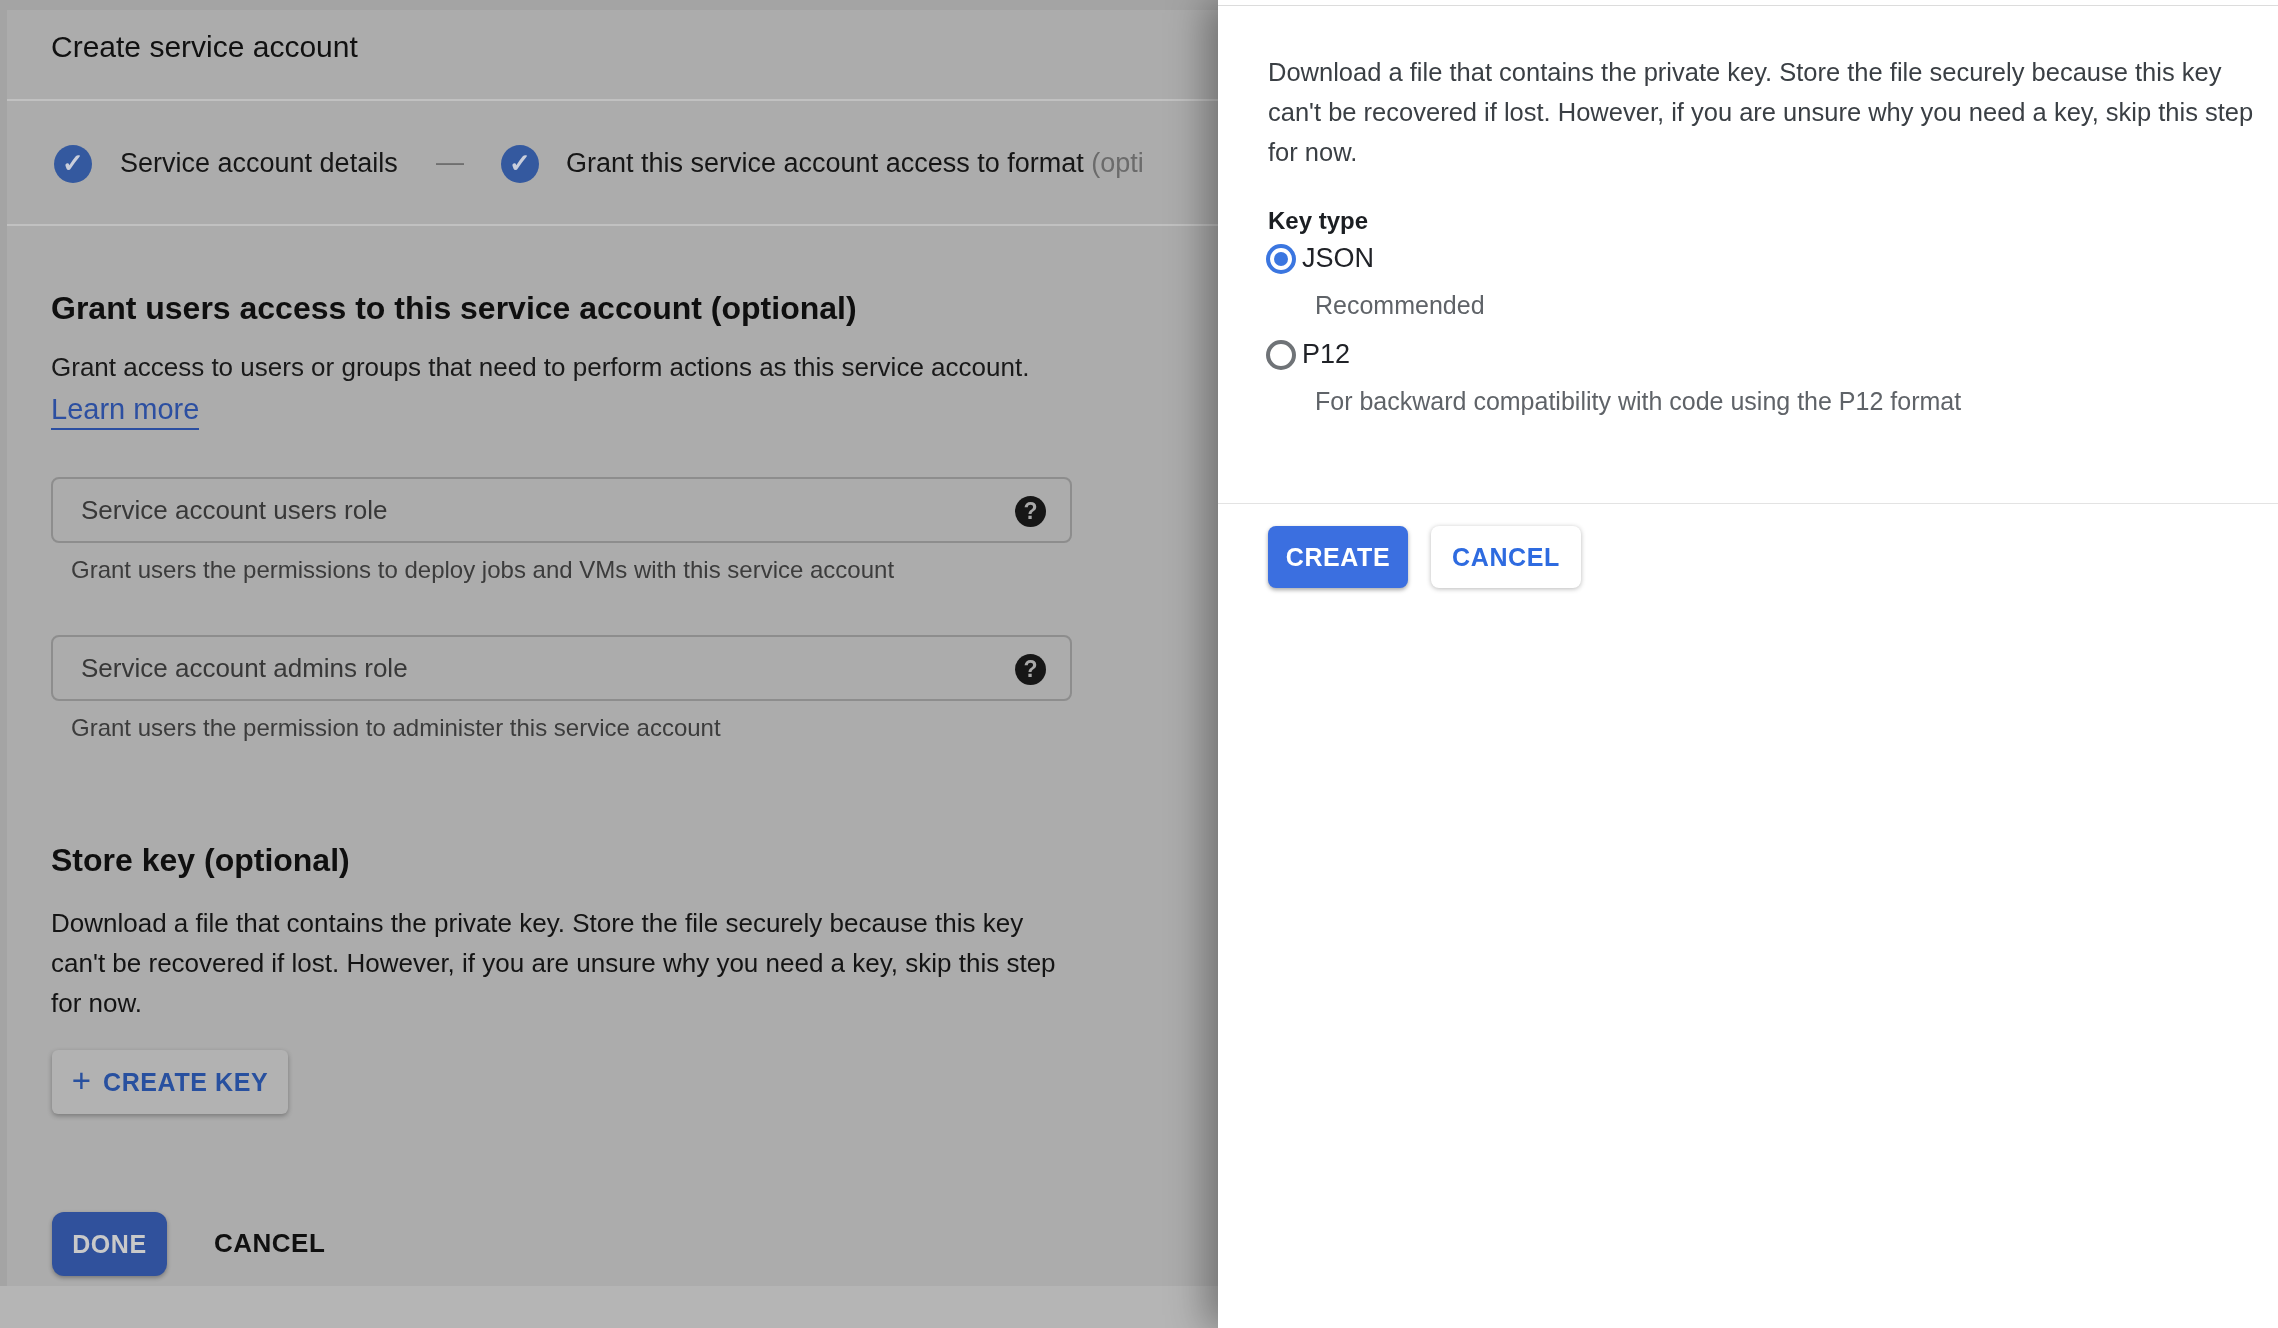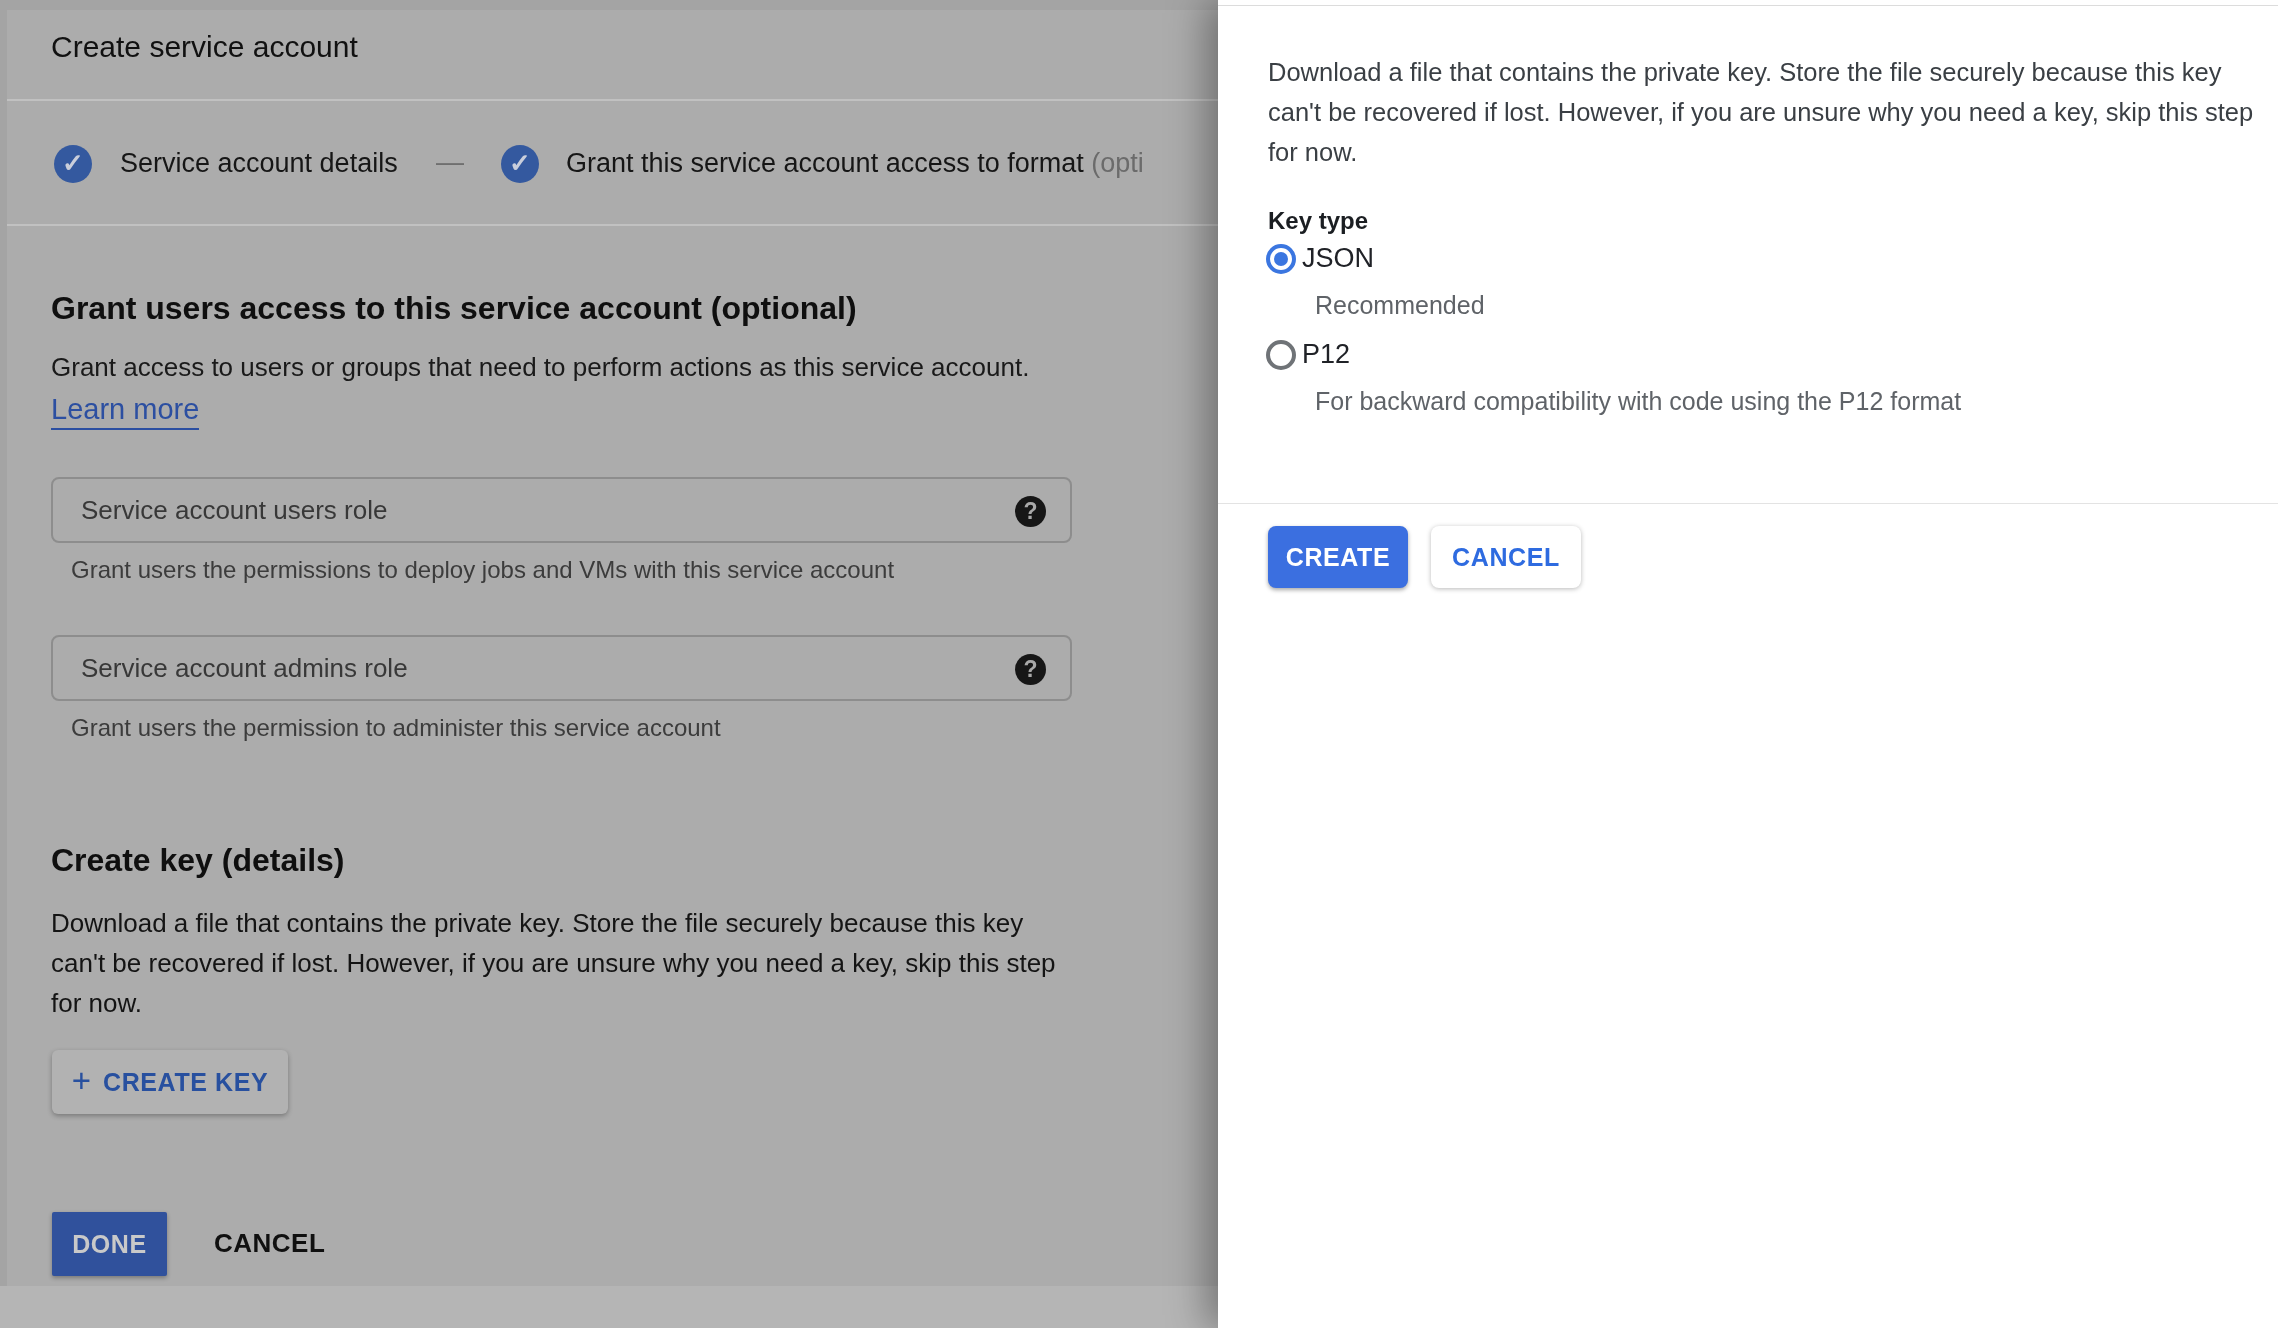--- a/index.html
+++ b/index.html
@@ -49,21 +49,21 @@
               font-size:26px; line-height:40px; color:#141414; }
 
   .create-key-btn { position:absolute; left:52px; top:1050px; width:236px; height:64px;
                     background:#b2b2b2; border-radius:6px; box-shadow:0 2px 5px rgba(0,0,0,.30);
                     display:flex; align-items:center; justify-content:center; gap:12px;
                     color:#28509f; cursor:pointer; }
   .create-key-btn .plus { font-size:33px; font-weight:400; line-height:1; margin-top:-3px; }
   .create-key-btn .lbl  { font-size:25px; font-weight:700; letter-spacing:.6px;text-align:center; }
 
   .done-btn { position:absolute; left:52px; top:1212px; width:115px; height:64px;
-              background:#30519c; border-radius:2px; box-shadow:0 2px 4px rgba(0,0,0,.30);
+              background:#30519c; border-radius:12px; box-shadow:0 2px 4px rgba(0,0,0,.30);
               display:flex; align-items:center; justify-content:center;
               color:#c9c9c9; font-size:25px; font-weight:700; letter-spacing:.6px; cursor:pointer; }
   .cancel-left { position:absolute; left:214px; top:1228px; font-size:26px; font-weight:700;
                  letter-spacing:.5px; color:#101010; cursor:pointer; }
 
   
   .panel { position:absolute; left:1218px; top:0; width:1060px; height:1328px; background:#ffffff;
            box-shadow:-12px 0 36px rgba(0,0,0,.35); }
   .panel-top-line { position:absolute; left:0; top:5px; width:100%; height:1px; background:#dcdcdc; }
   .panel-desc { position:absolute; left:50px; top:52px; width:1000px;
@@ -125,21 +125,21 @@
     <div class="help-icon">?</div>
   </div>
   <div class="helper helper-1">Grant users the permissions to deploy jobs and VMs with this service account</div>
 
   <div class="role-input input-2">
     <input type="text" placeholder="Service account admins role" style="">
     <div class="help-icon">?</div>
   </div>
   <div class="helper helper-2">Grant users the permission to administer this service account</div>
 
-  <div class="section-h h-key">Create key (details)</div>
+  <div class="section-h h-key">Store key (optional)</div>
   <div class="key-desc">Download a file that contains the private key. Store the file securely because this key can't be recovered if lost. However, if you are unsure why you need a key, skip this step for now.</div>
 
   <div class="create-key-btn">
     <span class="plus">+</span>
     <span class="lbl">CREATE KEY</span>
   </div>
 
   <div class="done-btn">DONE</div>
   <div class="cancel-left">CANCEL</div>
 

